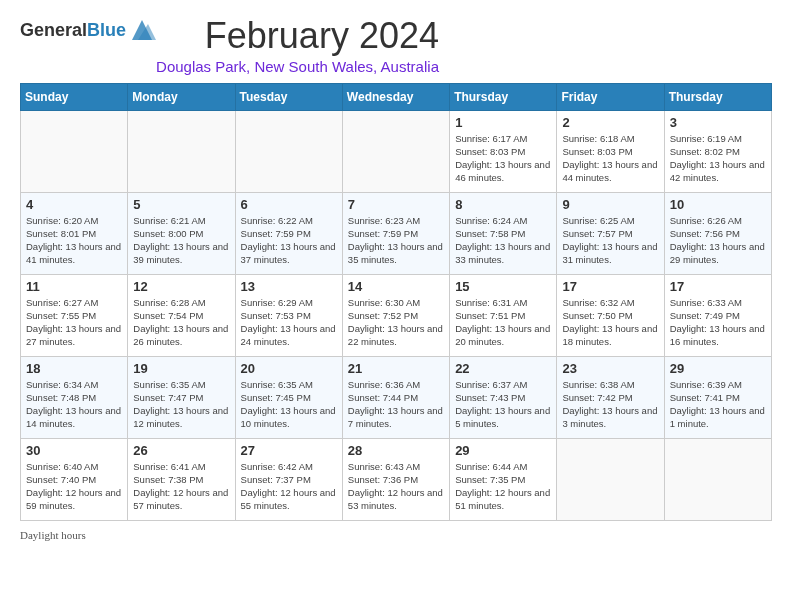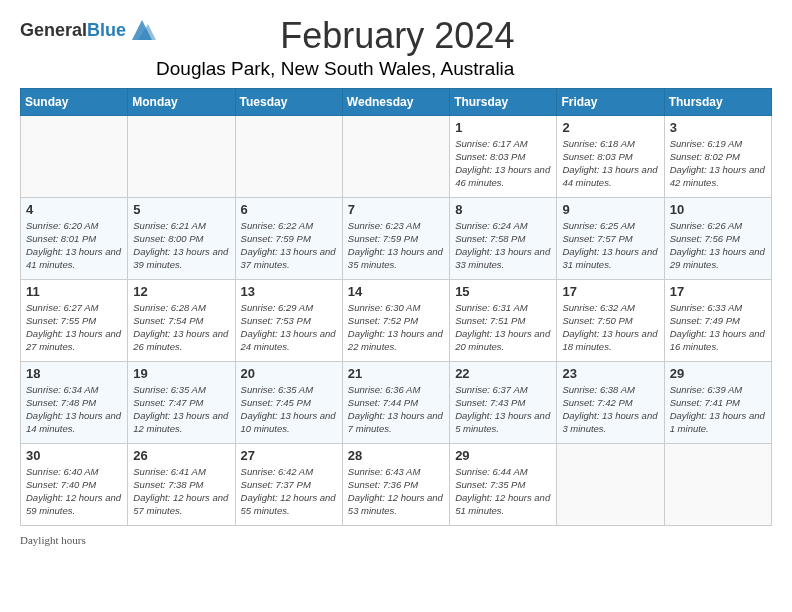--- a/index.html
+++ b/index.html
@@ -38,22 +38,22 @@
     .title-area {
       text-align: right;
     }
     .month-title {
       font-size: 36px;
       font-weight: 400;
       color: #333;
       line-height: 1.1;
     }
     .location-title {
-      font-size: 19px;
-      color: #000000;
+      font-size: 15px;
+      color: #6d28d9;
       margin-top: 2px;
     }
     table {
       width: 100%;
       border-collapse: collapse;
       table-layout: fixed;
     }
     th {
       background-color: #2980b9;
       color: #fff;
@@ -79,21 +79,20 @@
       font-size: 13px;
       font-weight: bold;
       color: #333;
       display: block;
       margin-bottom: 2px;
     }
     .day-info {
       font-size: 9.5px;
       color: #444;
       line-height: 1.4;
-      font-style: italic;
     }
     .footer-note {
       margin-top: 8px;
       font-size: 11px;
       color: #555;
       text-align: left;
       font-family: Liberation Serif, serif;
     }
     tr:nth-child(even) td:not(.empty) {
       background: #f4f9fe;

